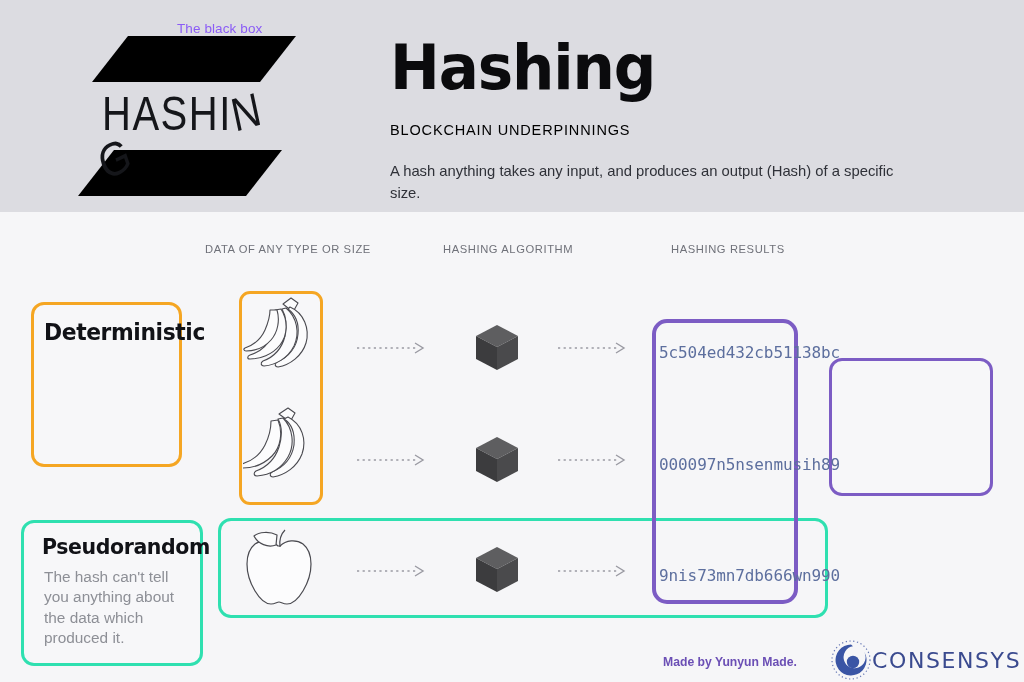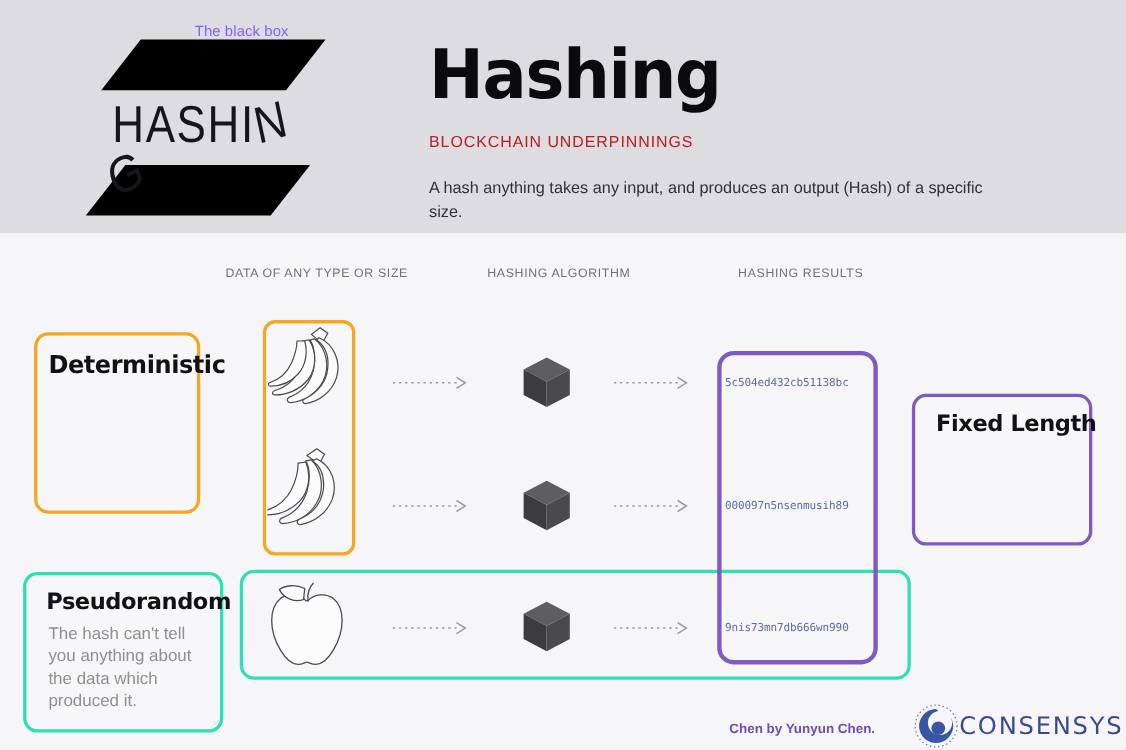--- a/index.html
+++ b/index.html
@@ -41,21 +41,21 @@
   .title {
     position: absolute; left: 390px; top: 37px;
     font-size: 62px; font-weight: 800; color: #0b0b0d;
     letter-spacing: -1.2px; line-height: 1;
     font-family: "DejaVu Sans", sans-serif;
     transform: scaleX(.96);
     transform-origin: left top;
   }
   .subtitle {
     position: absolute; left: 390px; top: 122px;
-    font-size: 14.5px; color: #b91c1c; letter-spacing: .85px;
+    font-size: 14.5px; color: #000000; letter-spacing: .85px;
   }
   .lede {
     position: absolute; left: 390px; top: 160px; width: 520px;
     font-size: 14.8px; color: #2f3138; line-height: 1.52;
   }
 
   
   .col-head {
     position: absolute; top: 243px;
     font-size: 11.2px; color: #6f7179; letter-spacing: .6px;
@@ -138,21 +138,21 @@
   
   .results-box {
     position: absolute; left: 652px; top: 319px;
     width: 146px; height: 285px;
     border: 4px solid #7c5cc4; border-radius: 15px;
     background: transparent;
   }
   .hash-text {
     position: absolute; left: 659px;
     font-family: "DejaVu Sans Mono", monospace;
-    font-size: 10px; color: #5d6f9e; letter-spacing: -.1px;
+    font-size: 16px; color: #5d6f9e; letter-spacing: -.1px;
     white-space: nowrap;
   }
   .hash-text.h1 { top: 343px; }
   .hash-text.h2 { top: 455px; }
   .hash-text.h3 { top: 566px; }
 
   
   .cube { position: absolute; width: 46px; height: 50px; }
   .cube.r1 { left: 474px; top: 323px; }
   .cube.r2 { left: 474px; top: 435px; }
@@ -203,21 +203,20 @@
 <div class="card" id="card-deterministic">
   <div class="card-title">Deterministic</div>
 </div>
 
 <div class="card" id="card-pseudorandom">
   <div class="card-title">Pseudorandom</div>
   <div class="card-body">The hash can't tell you anything about the data which produced it.</div>
 </div>
 
 <div class="card" id="card-fixedlength">
-  <div class="card-title">Fixed Length</div>
 </div>
 
 <div class="data-box"></div>
 
 <svg class="fruit bananas-a" viewBox="0 0 76 102">
   <g fill="#fcfcfd" stroke="#4a4a50" stroke-width="1.1" stroke-linejoin="round">
     <path d="M40 10 L48 4 L55 9 L50 18 Z"></path>
     <path d="M47 13 c14 6 20 22 16 36 c-4 13 -16 22 -28 24 c-3 0 -4 -3 -1 -5 c12 -5 20 -15 21 -28 c1 -10 -2 -19 -10 -25 Z"></path>
     <path d="M43 14 c11 9 14 25 8 38 c-6 12 -18 19 -30 20 c-3 0 -4 -3 -1 -5 c11 -4 19 -13 22 -25 c2 -10 1 -20 -3 -27 Z"></path>
     <path d="M38 15 c7 11 7 26 -1 36 c-8 10 -20 14 -30 14 c-3 0 -3 -3 0 -4 c10 -3 18 -10 22 -20 c3 -9 4 -18 3 -25 Z"></path>
@@ -283,21 +282,21 @@
 </svg>
 <svg class="arrow b2" viewBox="0 0 72 14">
   <line x1="0" y1="7" x2="60" y2="7" stroke="#9a9aa2" stroke-width="1.4" stroke-dasharray="2.2 3.4"></line>
   <polyline points="58,2 66,7 58,12" fill="none" stroke="#9a9aa2" stroke-width="1.4"></polyline>
 </svg>
 <svg class="arrow b3" viewBox="0 0 72 14">
   <line x1="0" y1="7" x2="60" y2="7" stroke="#9a9aa2" stroke-width="1.4" stroke-dasharray="2.2 3.4"></line>
   <polyline points="58,2 66,7 58,12" fill="none" stroke="#9a9aa2" stroke-width="1.4"></polyline>
 </svg>
 
-<div class="credit">Chen by Yunyun Chen.</div>
+<div class="credit">Made by Yunyun Made.</div>
 
 <svg class="consensys-logo" viewBox="0 0 170 42">
   <g transform="translate(21,21)">
     <circle r="19" fill="none" stroke="#4a5fa8" stroke-width="1.2" stroke-dasharray="1.2 2.6" opacity=".85"></circle>
     <path d="M0 -15.5 a15.5 15.5 0 1 0 13 7 a11 11 0 1 1 -11 -5.2 Z" fill="#3a55a5"></path>
     <circle cx="2" cy="2" r="6.2" fill="#3a55a5"></circle>
   </g>
 </svg>
 <div class="cs-wordmark">CONSENSYS</div>
 

